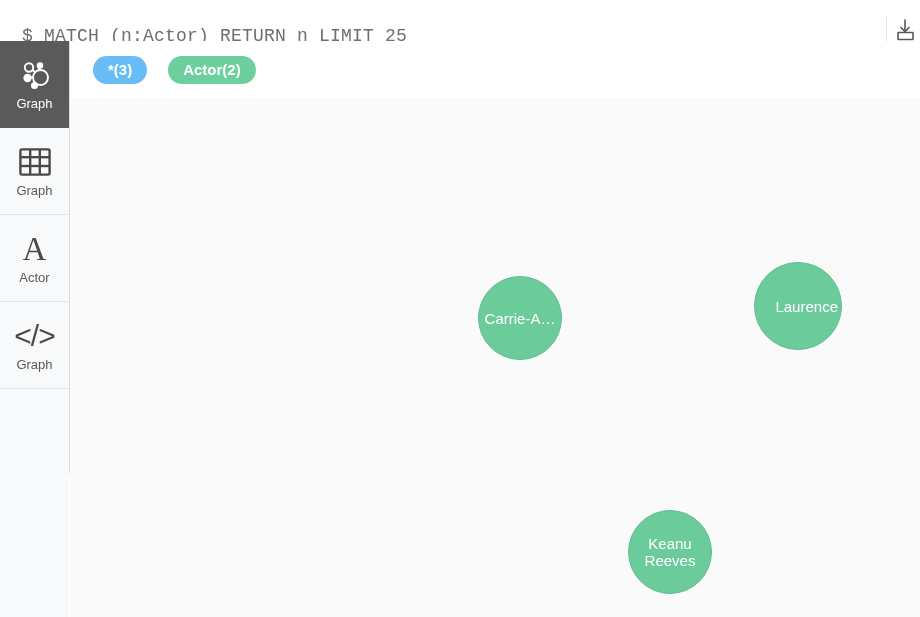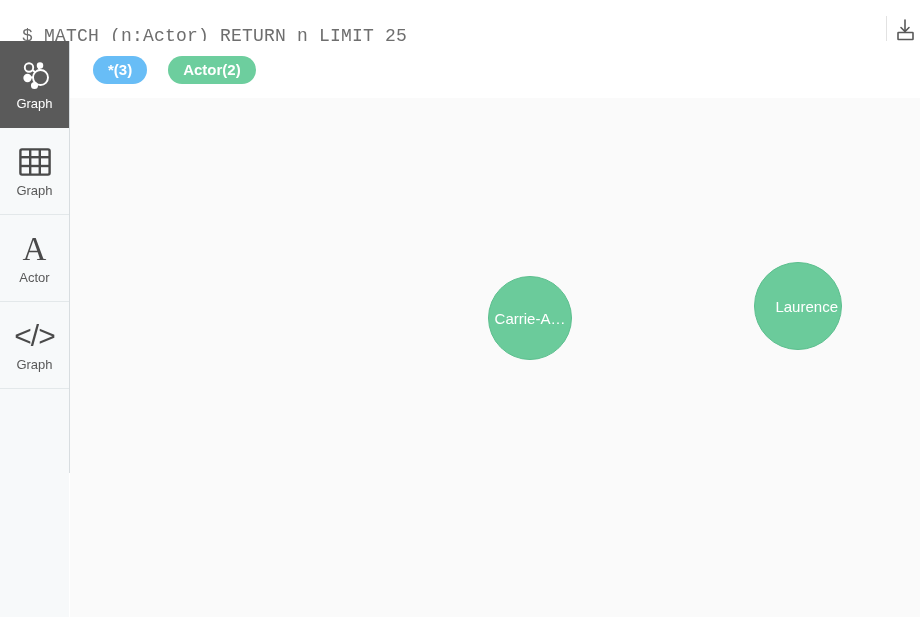--- a/index.html
+++ b/index.html
@@ -261,22 +261,25 @@
 
   <div class="results">
 
     <div class="legend-row">
       <span class="pill" style="background: rgb(104, 189, 246);">*(3)</span>
       <span class="pill" style="background: rgb(109, 206, 158);">Actor(2)</span>
     </div>
 
     <div class="canvas">
 
-    <div class="gnode" style="width: 84px; height: 84px; left: 418px; top: 178px; background: rgb(107, 203, 155); border: 1px solid rgb(92, 191, 142);">
+    <div class="gnode" style="width: 84px; height: 84px; left: 408px; top: 178px; background: rgb(107, 203, 155); border: 1px solid rgb(92, 191, 142);">
           <span>Carrie-A…</span>
         </div>
         <div class="gnode" style="width: 88px; height: 88px; left: 684px; top: 164px; background: rgb(107, 203, 155); border: 1px solid rgb(92, 191, 142); justify-content: flex-end;">
           <span>Laurence</span>
         </div>
+        <div class="gnode" style="width: 84px; height: 84px; left: 558px; top: 412px; background: rgb(107, 203, 155); border: 1px solid rgb(92, 191, 142);">
+          <span>Keanu<br>Reeves</span>
+        </div>
       </div>
 
   </div>
 </div>
 
 </body></html>

